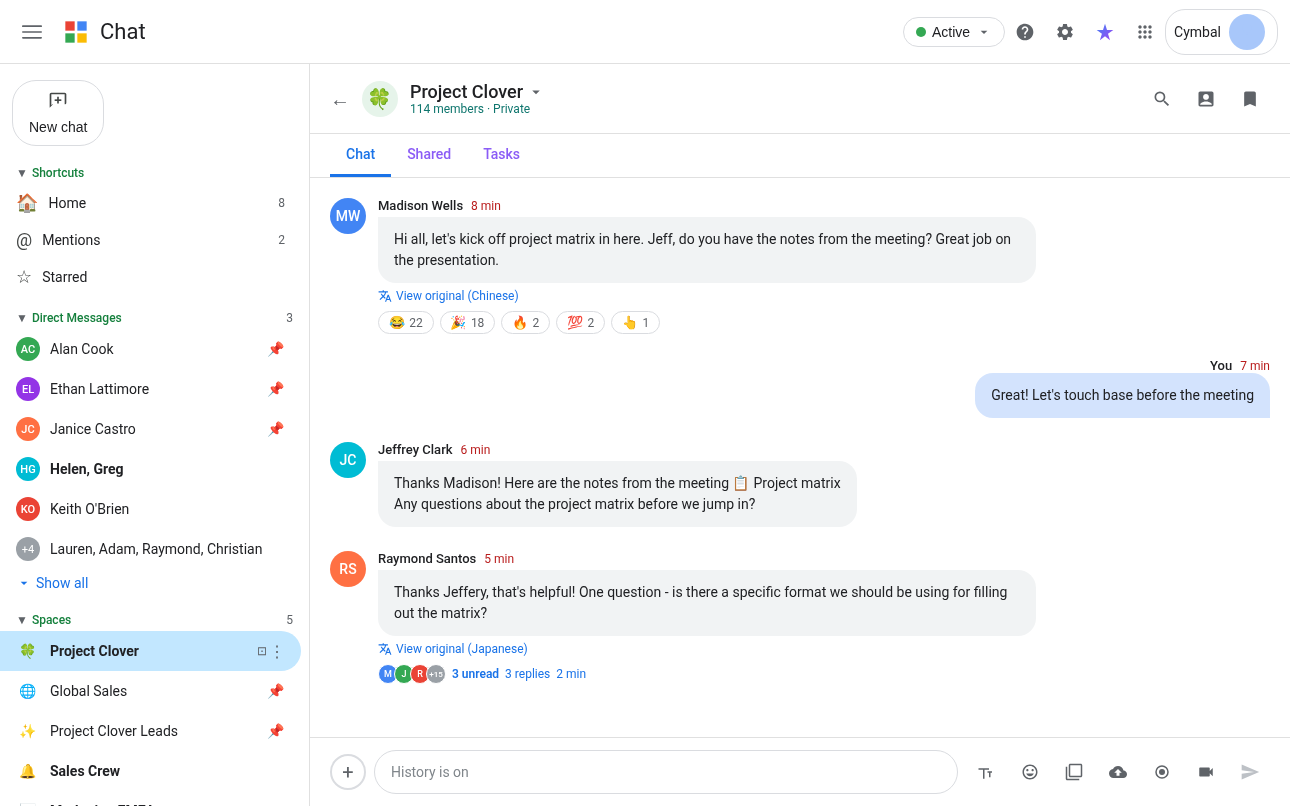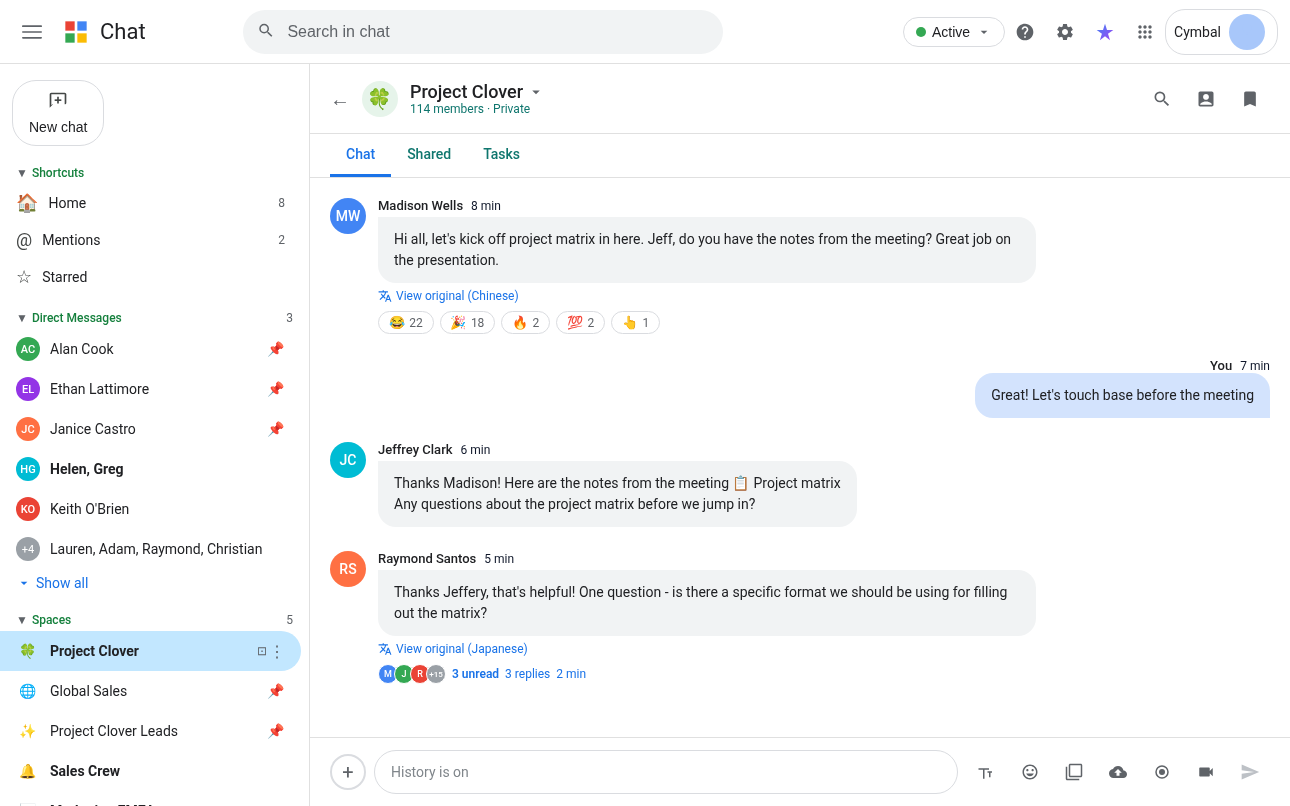--- a/index.html
+++ b/index.html
@@ -48,34 +48,34 @@
     .chat-header { display: flex; align-items: center; padding: 12px 20px; border-bottom: 1px solid #e0e0e0; gap: 12px; height: 70px; }
     .back-btn { color: #5f6368; cursor: pointer; font-size: 20px; }
     .chat-header-icon { width: 36px; height: 36px; background: #e6f4ea; border-radius: 50%; display: flex; align-items: center; justify-content: center; font-size: 20px; }
     .chat-header-info { flex: 1; }
     .chat-title { font-size: 18px; font-weight: 500; color: #202124; display: flex; align-items: center; gap: 4px; cursor: pointer; }
     .chat-subtitle { font-size: 12px; color: #0f766e; }
     .chat-header-actions { display: flex; align-items: center; gap: 4px; }
 
     
     .chat-tabs { display: flex; border-bottom: 1px solid #e0e0e0; padding: 0 20px; }
-    .tab { padding: 12px 16px; cursor: pointer; font-size: 14px; color: #0f766e; border-bottom: 3px solid transparent; font-weight: 500; }
+    .tab { padding: 12px 16px; cursor: pointer; font-size: 14px; color: #8b5cf6; border-bottom: 3px solid transparent; font-weight: 500; }
     .tab.active { color: #1a73e8; border-bottom-color: #1a73e8; }
 
     
     .messages-area { flex: 1; overflow-y: auto; padding: 20px; display: flex; flex-direction: column; gap: 24px; background: #fff; }
     .messages-area::-webkit-scrollbar { width: 6px; }
     .messages-area::-webkit-scrollbar-thumb { background: #dadce0; border-radius: 3px; }
 
     .message-row { display: flex; gap: 12px; align-items: flex-start; }
     .msg-avatar { width: 36px; height: 36px; border-radius: 50%; flex-shrink: 0; display: flex; align-items: center; justify-content: center; font-size: 14px; font-weight: 500; color: #fff; overflow: hidden; }
     .msg-body { max-width: 70%; display: flex; flex-direction: column; gap: 4px; }
     .msg-header { display: flex; align-items: baseline; gap: 8px; }
     .msg-name { font-size: 13px; font-weight: 500; color: #202124; }
-    .msg-time { font-size: 12px; color: #0f172a; }
+    .msg-time { font-size: 12px; color: #b91c1c; }
     .msg-bubble { background: #f1f3f4; border-radius: 0 18px 18px 18px; padding: 12px 16px; font-size: 14px; line-height: 1.5; color: #202124; }
     .translate-link { font-size: 12px; color: #1a73e8; cursor: pointer; display: flex; align-items: center; gap: 4px; margin-top: 2px; }
     .reactions { display: flex; gap: 6px; flex-wrap: wrap; margin-top: 4px; }
     .reaction-pill { display: flex; align-items: center; gap: 4px; background: #fff; border: 1px solid #dadce0; border-radius: 16px; padding: 3px 10px; font-size: 13px; cursor: pointer; }
     .reaction-count { font-size: 12px; color: #5f6368; }
     .thread-info { display: flex; align-items: center; gap: 6px; font-size: 12px; color: #1a73e8; margin-top: 4px; cursor: pointer; }
     .thread-avatars { display: flex; }
     .thread-avatar { width: 20px; height: 20px; border-radius: 50%; border: 1px solid #fff; margin-left: -4px; font-size: 9px; display: flex; align-items: center; justify-content: center; color: #fff; font-weight: 500; }
     .thread-avatar:first-child { margin-left: 0; }
     .unread-badge { color: #1a73e8; font-weight: 600; }
@@ -112,28 +112,20 @@
   </button>
   <div class="app-logo">
     <svg class="app-logo-icon" viewBox="0 0 48 48" xmlns="http://www.w3.org/2000/svg">
       <path fill="#4285F4" d="M24 4C12.95 4 4 12.95 4 24s8.95 20 20 20 20-8.95 20-20S35.05 4 24 4z" opacity="0"></path>
       <path fill="#EA4335" d="M8 8h14v14H8z"></path>
       <path fill="#4285F4" d="M26 8h14v14H26z"></path>
       <path fill="#34A853" d="M8 26h14v14H8z"></path>
       <path fill="#FBBC04" d="M26 26h14v14H26z"></path>
     </svg>
     <span class="app-name">Chat</span>
-  </div>
-  <div class="search-bar">
-    <div class="search-icon-wrap">
-      <svg width="18" height="18" viewBox="0 0 24 24" fill="#5f6368">
-          <path d="M15.5 14h-.79l-.28-.27A6.471 6.471 0 0016 9.5 6.5 6.5 0 109.5 16c1.61 0 3.09-.59 4.23-1.57l.27.28v.79l5 4.99L20.49 19l-4.99-5zm-6 0C7.01 14 5 11.99 5 9.5S7.01 5 9.5 5 14 7.01 14 9.5 11.99 14 9.5 14z"></path>
-        </svg>
-    </div>
-    <input type="text" placeholder="Search in chat" style="">
   </div>
   <div class="top-right">
     <button class="active-btn">
       <span class="active-dot"></span>
       <span>Active</span>
       <svg width="16" height="16" viewBox="0 0 24 24" fill="#5f6368">
           <path d="M7 10l5 5 5-5z"></path>
         </svg>
     </button>
     <button class="icon-btn">

